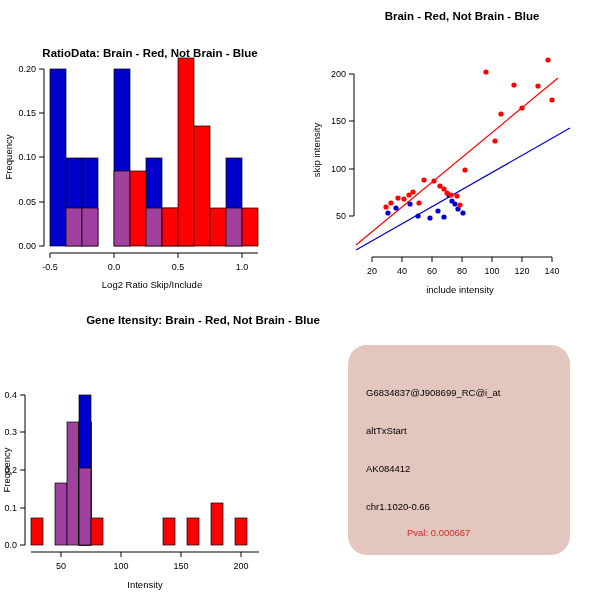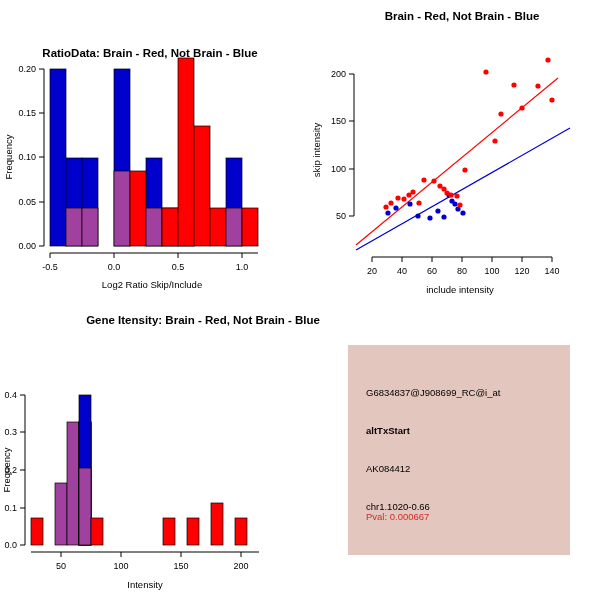--- a/index.html
+++ b/index.html
@@ -37,20 +37,21 @@
     fill: none;
   }
   
   #info-box {
     position: absolute;
     left: 348px;
     top: 345px;
     width: 222px;
     height: 210px;
     background: #e3c6bd;
+    border-radius: 19px;
   }
   .info-line {
     position: absolute;
     left: 18px;
     font-size: 9.5px;
     color: #000;
     white-space: nowrap;
   }
   .info-pval { color: #d22b2b; }
 </style>
@@ -258,17 +259,17 @@
       <text class="tick-label" x="181" y="269" text-anchor="middle">150</text>
       <text class="tick-label" x="241" y="269" text-anchor="middle">200</text>
     </g>
     <text class="axis-title" x="145" y="288" text-anchor="middle">Intensity</text>
     <text class="axis-title" x="10" y="170" text-anchor="middle" transform="rotate(-90 10 170)">Frequency</text>
   </svg>
 </div>
 
 <div id="info-box">
   <div class="info-line" style="top:42px;">G6834837@J908699_RC@i_at</div>
-  <div class="info-line" style="top:80px;font-weight:bold;">altTxStart</div>
+  <div class="info-line" style="top:80px;">altTxStart</div>
   <div class="info-line" style="top:118px;text-align:center;">AK084412</div>
   <div class="info-line" style="top:156px;">chr1.1020-0.66</div>
-  <div class="info-line info-pval" style="top:166px;">Pval: 0.000667</div>
+  <div class="info-line info-pval" style="top:182px;margin-left:41px;">Pval: 0.000667</div>
 </div>
 
 </body></html>

